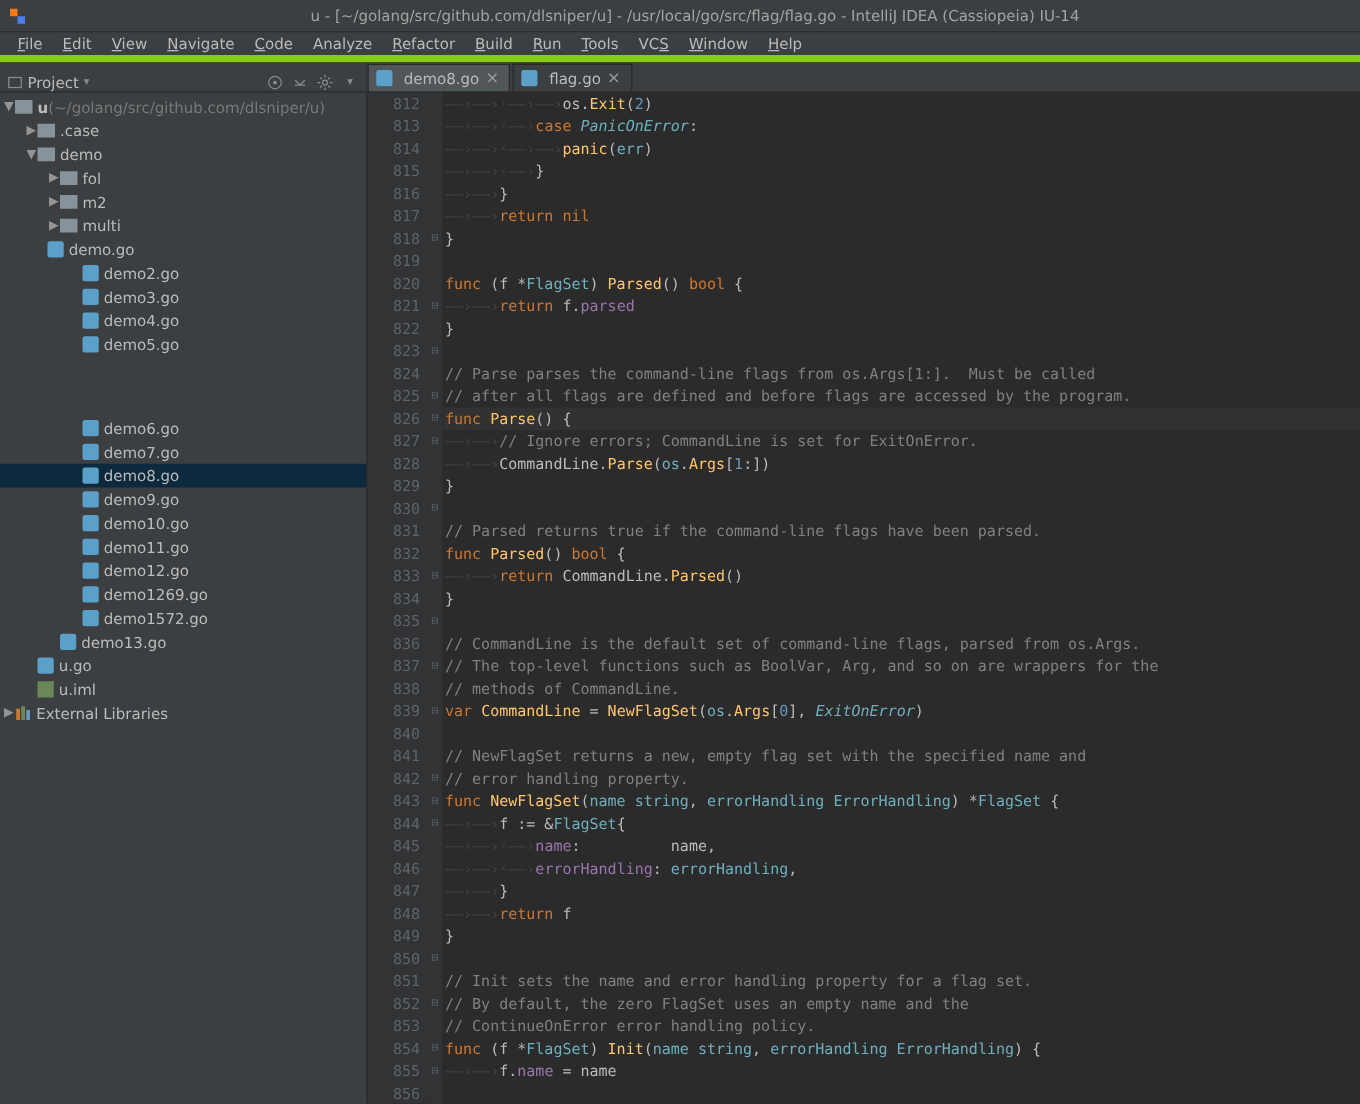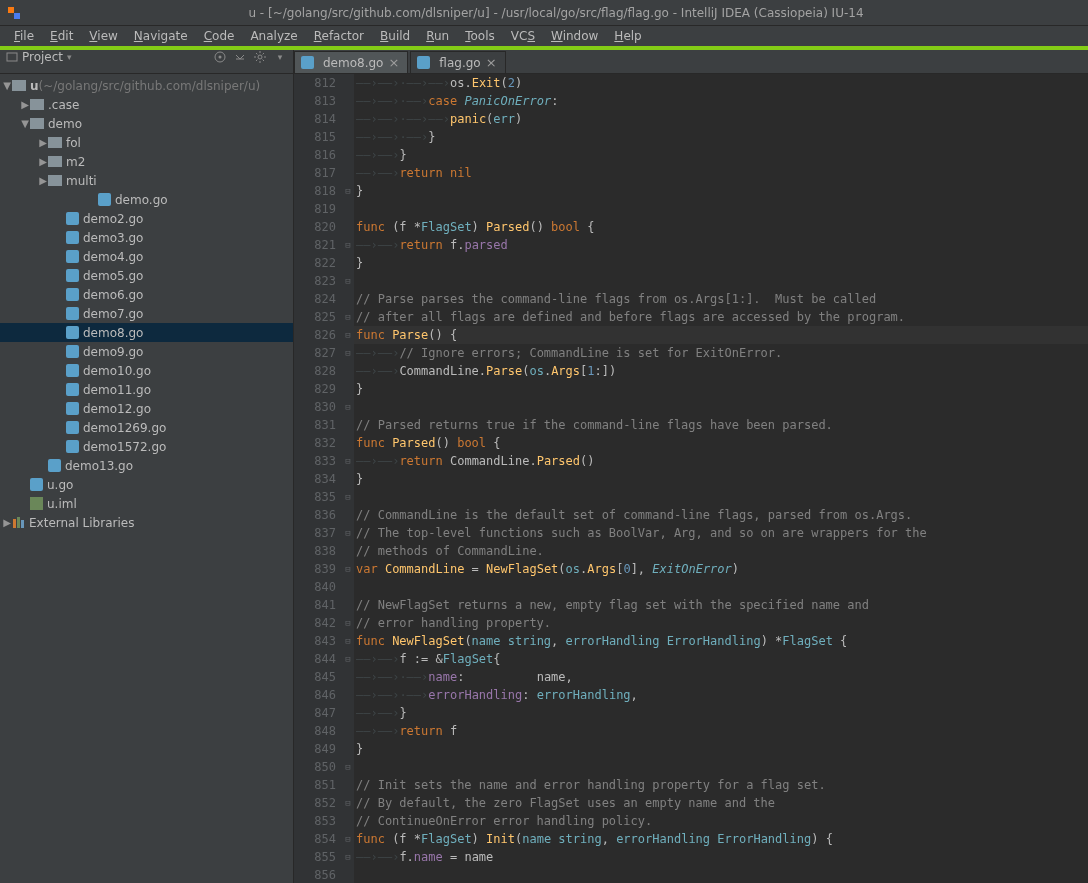--- a/index.html
+++ b/index.html
@@ -31,40 +31,40 @@
   font-size: 12px;
   white-space: nowrap;
   overflow: hidden;
 }
 .menu-bar {
   height: 24px;
   background: #3c3f41;
   display: flex;
   align-items: center;
   padding: 0 6px;
-  border-bottom: 4px solid #84cc16;
+  border-bottom: 6px solid #84cc16;
 }
 .menu-item {
   padding: 2px 8px;
   cursor: pointer;
   color: #bbbbbb;
 }
 .menu-item u { text-decoration: underline; }
 .main-layout { display: flex; height: calc(883px - 26px - 24px); }
 .project-pane {
   width: 294px;
   background: #3c3f41;
   border-right: 1px solid #282828;
   display: flex;
   flex-direction: column;
 }
 .project-header {
   height: 24px;
   display: flex;
-  align-items: flex-start;
+  align-items: flex-end;
   background: #3c3f41;
   border-bottom: 1px solid #282828;
   padding: 0 6px;
 }
 .project-title {
   display: flex; align-items: center; gap: 4px;
   color: #bbbbbb;
 }
 .project-header-icons {
   margin-left: auto;
@@ -262,21 +262,21 @@
         <div class="tree-item" style="padding-left: 38px;">
           <span class="tree-arrow">▶</span>
           <span class="folder-icon"></span>
           <span class="tree-label">m2</span>
         </div>
         <div class="tree-item" style="padding-left: 38px;">
           <span class="tree-arrow">▶</span>
           <span class="folder-icon"></span>
           <span class="tree-label">multi</span>
         </div>
-        <div class="tree-item" style="padding-left: 88px;">
+        <div class="tree-item" style="padding-left: 28px;">
           <span class="tree-arrow"></span>
           <span class="go-icon"></span>
           <span class="tree-label">demo.go</span>
         </div>
         <div class="tree-item" style="padding-left: 56px;">
           <span class="tree-arrow"></span>
           <span class="go-icon"></span>
           <span class="tree-label">demo2.go</span>
         </div>
         <div class="tree-item" style="padding-left: 56px;">
@@ -287,21 +287,21 @@
         <div class="tree-item" style="padding-left: 56px;">
           <span class="tree-arrow"></span>
           <span class="go-icon"></span>
           <span class="tree-label">demo4.go</span>
         </div>
         <div class="tree-item" style="padding-left: 56px;">
           <span class="tree-arrow"></span>
           <span class="go-icon"></span>
           <span class="tree-label">demo5.go</span>
         </div>
-        <div class="tree-item" style="padding-left: 56px;">
+        <div class="tree-item" style="padding-left: 56px; margin-top: 48px;">
           <span class="tree-arrow"></span>
           <span class="go-icon"></span>
           <span class="tree-label">demo6.go</span>
         </div>
         <div class="tree-item" style="padding-left: 56px;">
           <span class="tree-arrow"></span>
           <span class="go-icon"></span>
           <span class="tree-label">demo7.go</span>
         </div>
         <div class="tree-item selected" style="padding-left: 56px;">

